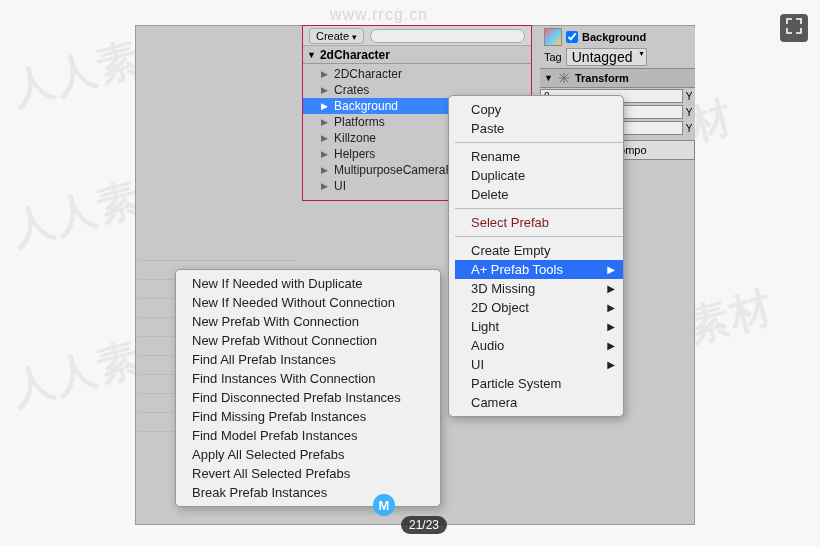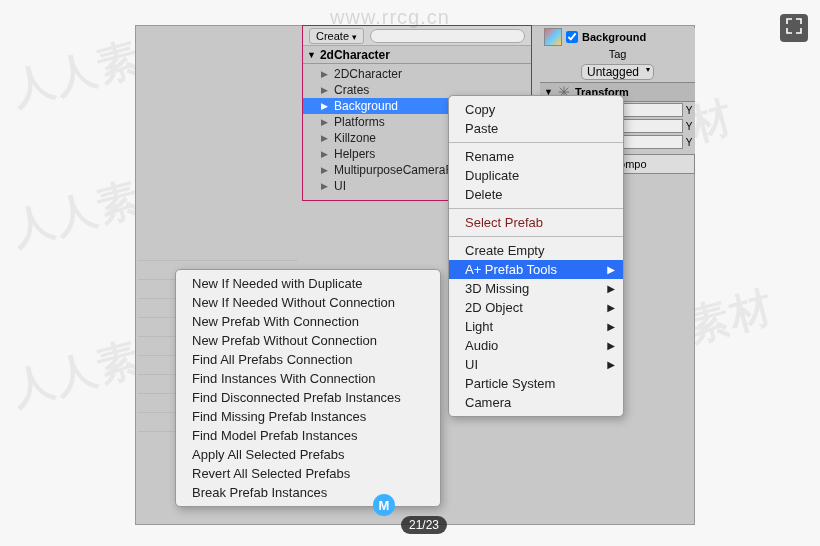--- a/index.html
+++ b/index.html
@@ -8,21 +8,21 @@
   .watermark { position: absolute; color: rgba(0,0,0,0.06); font-size: 42px; font-weight: bold; letter-spacing: 2px; pointer-events: none; z-index: 1; }
   .wm1 { top: 40px; left: 10px; transform: rotate(-15deg); }
   .wm2 { top: 180px; left: 10px; transform: rotate(-15deg); }
   .wm3 { top: 340px; left: 10px; transform: rotate(-15deg); }
   .wm4 { top: 60px; left: 300px; transform: rotate(-15deg); }
   .wm5 { top: 230px; left: 300px; transform: rotate(-15deg); }
   .wm6 { top: 420px; left: 440px; transform: rotate(-15deg); }
   .wm7 { top: 110px; left: 560px; transform: rotate(-15deg); }
   .wm8 { top: 300px; left: 600px; transform: rotate(-15deg); }
 
-  .url-wm { position: absolute; top: 6px; left: 330px; color: rgba(120,120,120,0.25); font-size: 20px; letter-spacing: 1px; pointer-events: none; z-index: 50; }
+  .url-wm { position: absolute; top: 6px; left: 330px; color: rgba(120,120,120,0.25); font-size: 16px; letter-spacing: 1px; pointer-events: none; z-index: 50; }
 
   .main-frame { position: absolute; left: 135px; top: 25px; width: 560px; height: 500px; background: #c8c8c8; border: 1px solid #999; z-index: 5; }
 
   .hierarchy-panel { position: absolute; left: 302px; top: 25px; width: 230px; background: #c8c8c8; border: 1px solid #be185d; z-index: 10; }
   .create-bar { height: 20px; background: #d4d4d4; display: flex; align-items: center; padding: 0 6px; gap: 6px; font-size: 11px; border-bottom: 1px solid #aaa; }
   .create-btn { background: #ddd; border: 1px solid #aaa; padding: 1px 6px; font-size: 11px; border-radius: 3px; }
   .dropdown-arrow { font-size: 9px; }
   .search-bar-mini { flex: 1; height: 14px; background: #eee; border: 1px solid #aaa; border-radius: 8px; }
   .scene-header { height: 18px; background: #c8c8c8; display: flex; align-items: center; padding-left: 4px; font-size: 12px; font-weight: bold; border-bottom: 1px solid #999; }
   .scene-header .tri { margin-right: 4px; font-size: 9px; }
@@ -30,39 +30,39 @@
   .tree-item { height: 16px; display: flex; align-items: center; font-size: 12px; padding-left: 18px; color: #222; cursor: default; }
   .tree-item .tri { color: #666; font-size: 9px; margin-right: 5px; width: 8px; }
   .tree-item.selected { background: #3984ff; color: #fff; }
   .tree-item.selected .tri { color: #fff; }
 
   .inspector-panel { position: absolute; left: 540px; top: 28px; width: 155px; z-index: 8; font-size: 11px; background: #c8c8c8; }
   .insp-row { display: flex; align-items: center; gap: 4px; height: 18px; padding: 0 4px; }
   .insp-cube { width: 18px; height: 18px; background: linear-gradient(135deg,#f66,#6cf,#fc6); border:1px solid #888; }
   .insp-check { width: 12px; height: 12px; }
   .insp-name { font-weight: bold; }
-  .insp-tag { display: flex; align-items: center; gap: 4px; padding: 2px 4px; flex-direction: column; }
-  .tag-dd { background: #ddd; border: 1px solid #999; padding: 0 14px 0 5px; font-size: 12px; border-radius: 5px; position: relative; }
+  .insp-tag { display: flex; align-items: center; gap: 4px; padding: 2px 4px; }
+  .tag-dd { background: #ddd; border: 1px solid #999; padding: 0 14px 0 5px; font-size: 14px; border-radius: 0; position: relative; }
   .tag-dd::after { content: "▾"; position: absolute; right: 3px; font-size: 8px; }
   .transform-hdr { background: #b8b8b8; border-top: 1px solid #888; border-bottom: 1px solid #888; padding: 2px 4px; display: flex; align-items: center; gap: 4px; font-weight: bold; }
   .transform-hdr .tri { font-size: 9px; }
   .tf-icon { width: 14px; height: 14px; display:inline-block; }
   .tf-row { display: flex; align-items: center; height: 16px; }
   .tf-field { flex:1; background: #eee; border: 1px solid #888; height: 14px; font-size: 10px; padding: 0 3px; display:flex; align-items:center; }
   .tf-y { width: 12px; text-align: center; font-size: 10px; }
   .add-comp { background: #ddd; border: 1px solid #888; padding: 3px 6px; text-align: center; margin-top: 4px; font-size: 11px; }
 
   .context-menu { position: absolute; background: #f0f0f0; border: 1px solid #999; border-radius: 5px; box-shadow: 2px 3px 8px rgba(0,0,0,0.25); font-size: 13px; color: #222; z-index: 20; padding: 4px 0; }
   .menu-item { height: 19px; display: flex; align-items: center; padding: 0 14px 0 16px; cursor: default; white-space: nowrap; position: relative; }
   .menu-item.disabled { color: #7f1d1d; }
   .menu-item.highlighted { background: #2a6ef5; color: #fff; }
   .menu-item .sub-arrow { position: absolute; right: 8px; font-size: 10px; }
   .menu-sep { height: 1px; background: #bbb; margin: 4px 0; }
 
-  .context-menu.main { left: 448px; top: 95px; width: 176px; }
+  .context-menu.main { left: 448px; top: 95px; width: 176px; padding-left: 6px; }
   .context-menu.sub { left: 175px; top: 269px; width: 266px; z-index: 25; }
 
   .expand-btn { position: absolute; top: 14px; right: 12px; width: 28px; height: 28px; background: rgba(60,60,60,0.85); border-radius: 4px; display: flex; align-items: center; justify-content: center; z-index: 100; cursor: pointer; }
   .expand-btn svg { width: 16px; height: 16px; fill: #fff; }
 
   .pager { position: absolute; bottom: 12px; left: 50%; transform: translateX(-50%); z-index: 100; display: flex; align-items: center; gap: 6px; }
   .pager-badge { background: rgba(40,40,40,0.85); color: #fff; font-size: 12px; padding: 2px 8px; border-radius: 10px; margin-top: 40px; }
   .pager-logo { width: 22px; height: 22px; background: #3bb1ff; border-radius: 50%; display:flex; align-items:center; justify-content:center; color:#fff; font-weight:bold; font-size:13px; }
 
   .lines-left { position:absolute; left:138px; top:260px; width:160px; z-index:6;}
@@ -244,21 +244,21 @@
     <div class="menu-item">
       <span>New If Needed Without Connection</span>
     </div>
     <div class="menu-item">
       <span>New Prefab With Connection</span>
     </div>
     <div class="menu-item">
       <span>New Prefab Without Connection</span>
     </div>
     <div class="menu-item">
-      <span>Find All Prefabs Connection</span>
+      <span>Find All Prefab Instances</span>
     </div>
     <div class="menu-item">
       <span>Find Instances With Connection</span>
     </div>
     <div class="menu-item">
       <span>Find Disconnected Prefab Instances</span>
     </div>
     <div class="menu-item">
       <span>Find Missing Prefab Instances</span>
     </div>

